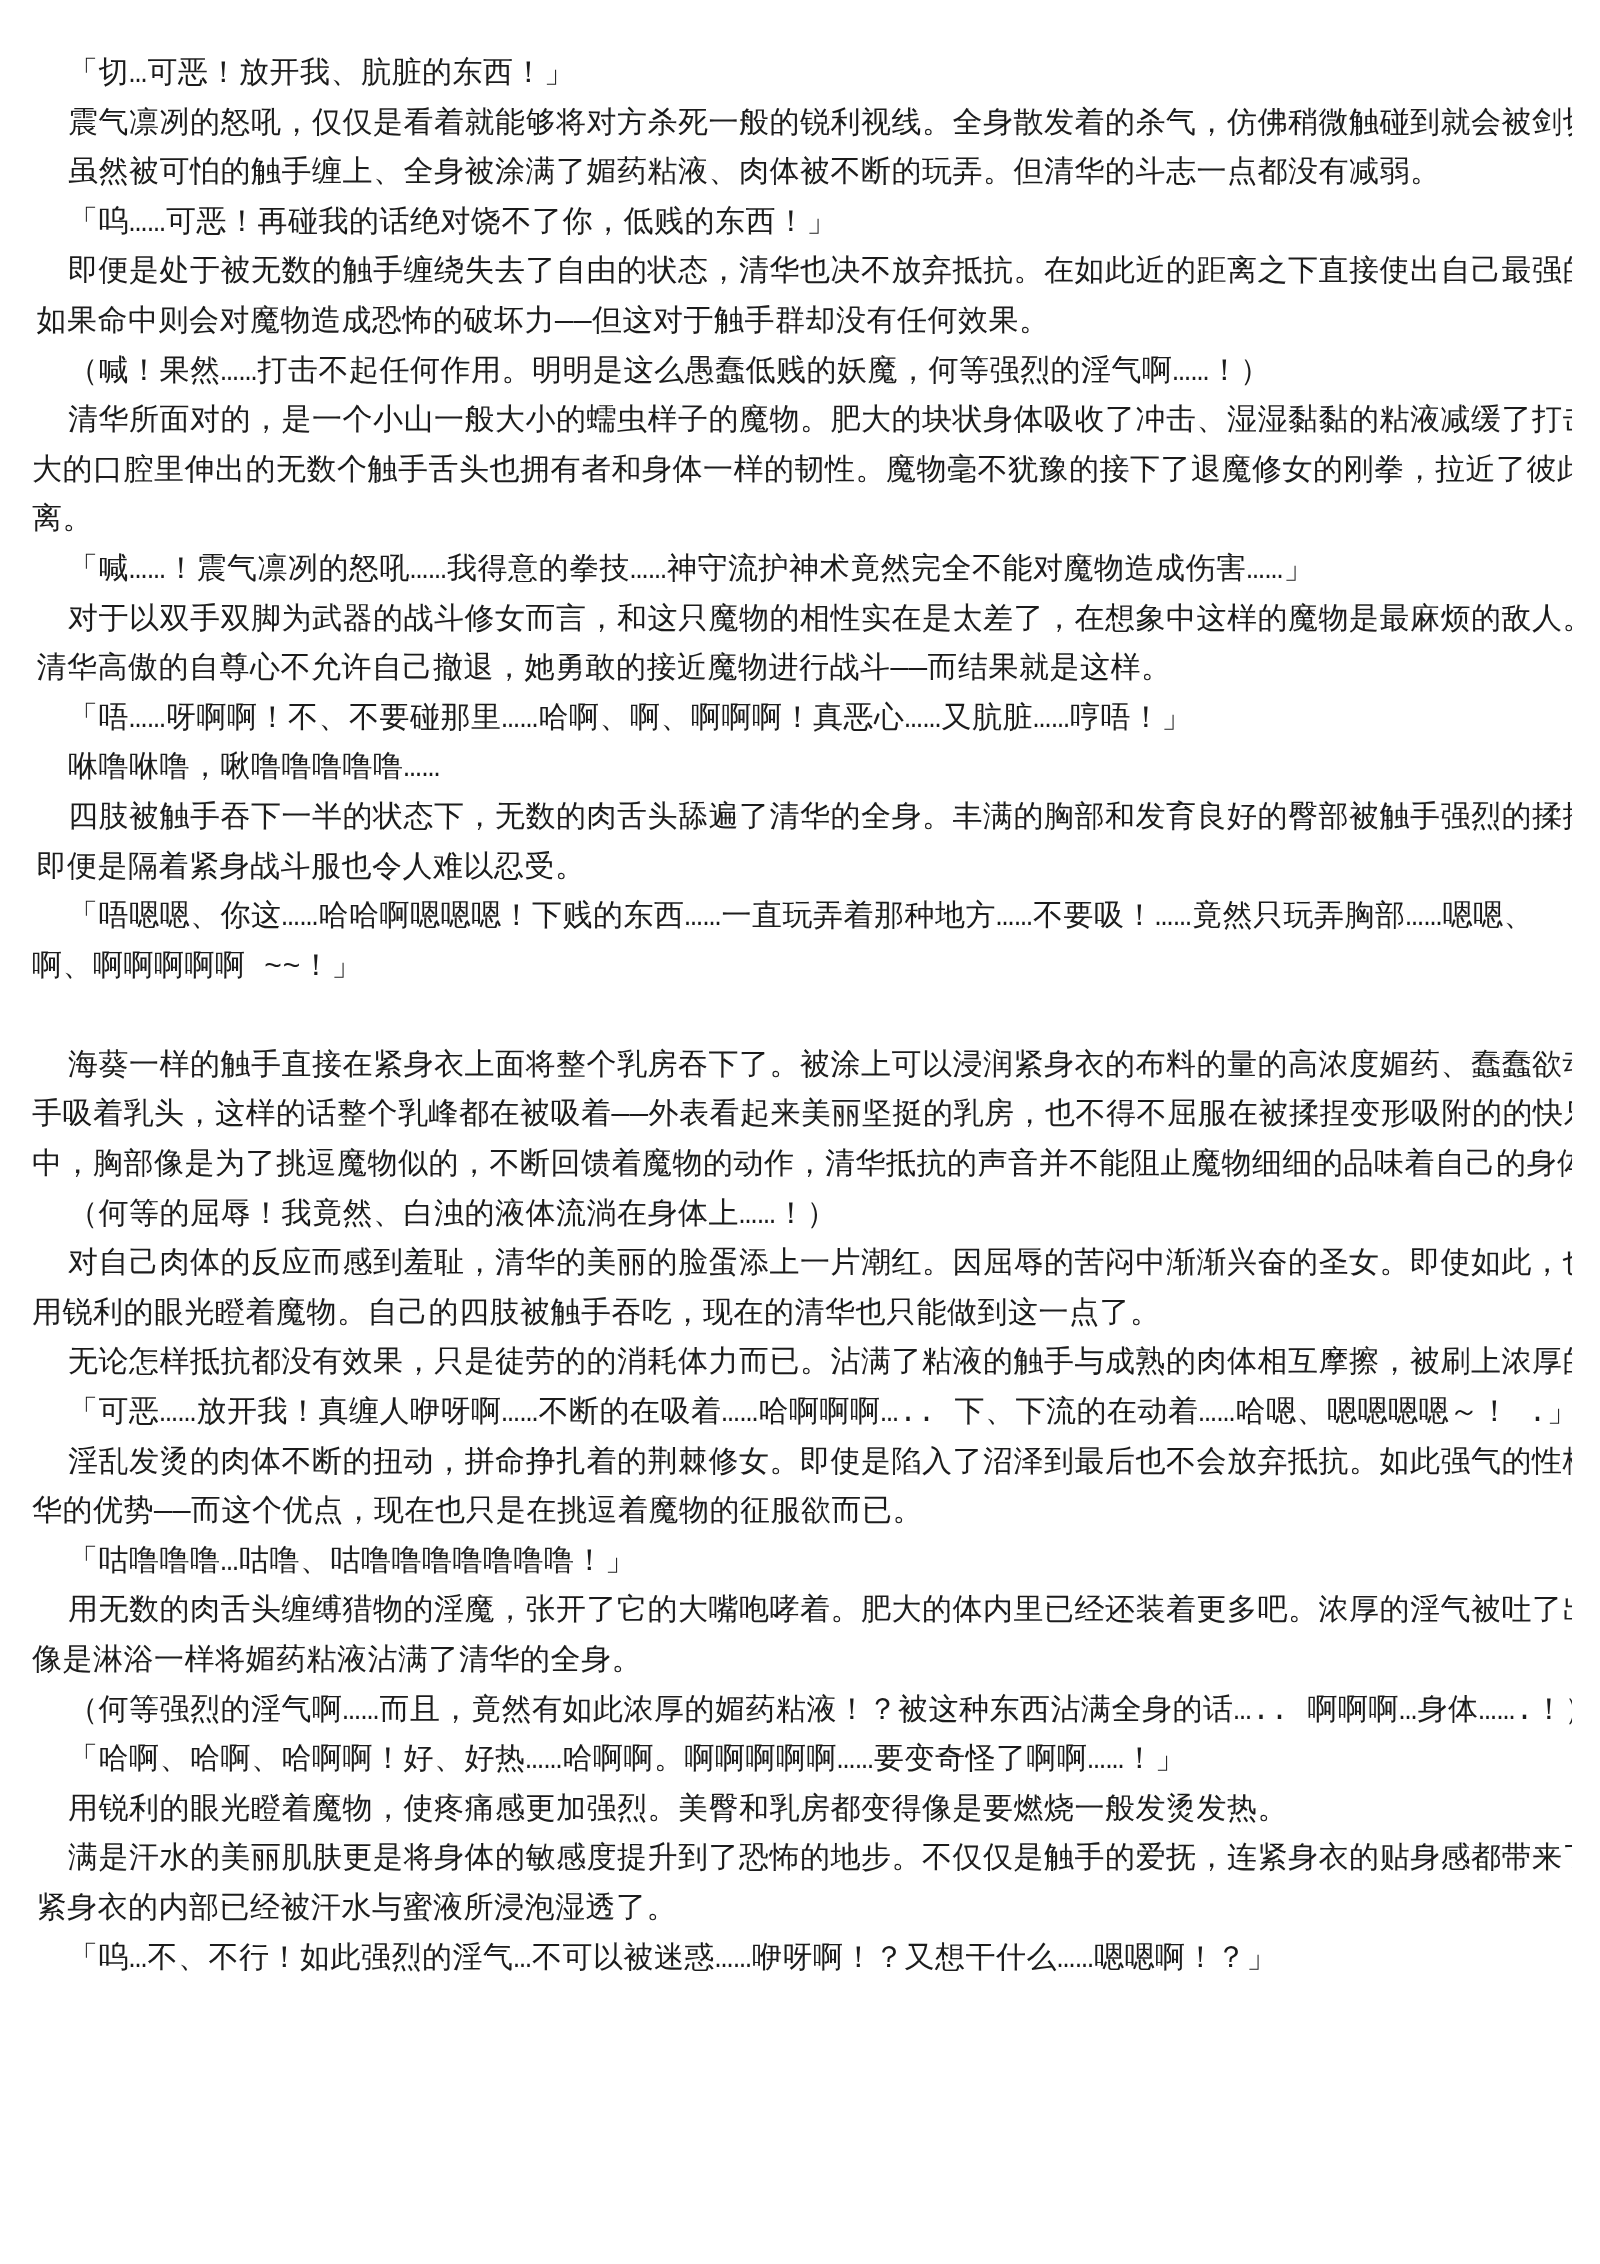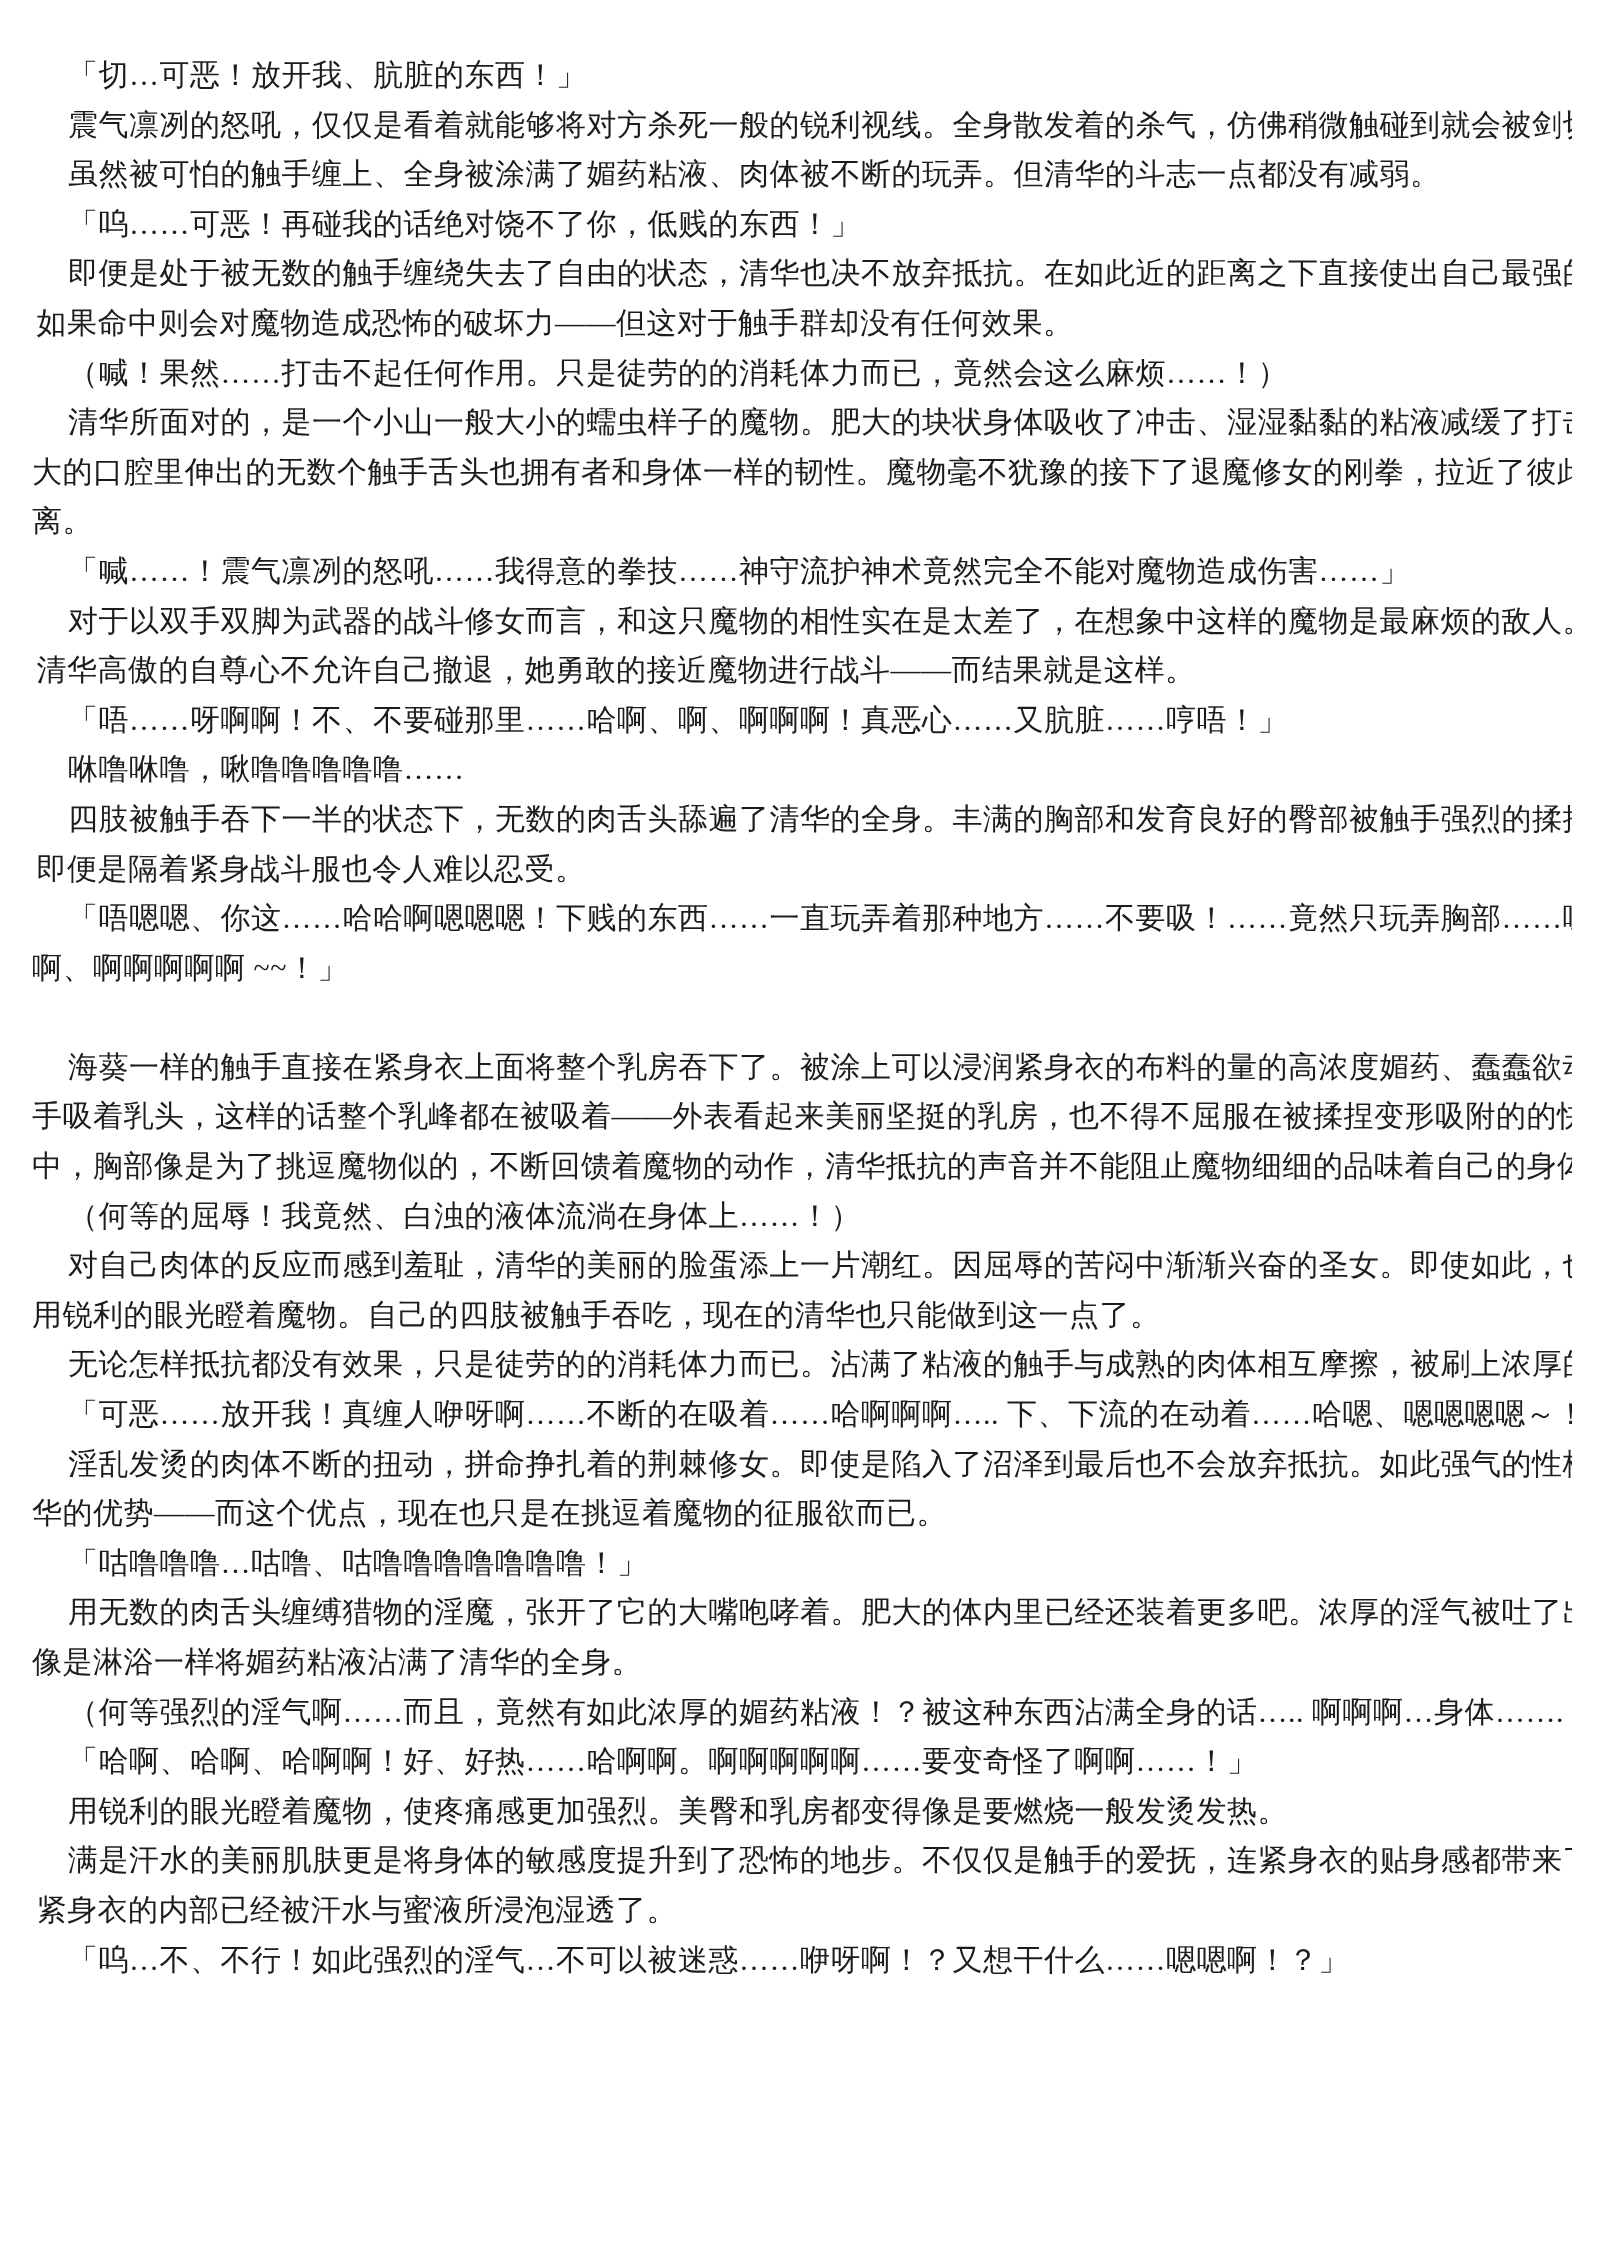--- a/index.html
+++ b/index.html
@@ -9,21 +9,21 @@
   }
   body {
     width: 1600px;
     height: 2264px;
     overflow: hidden;
   }
   #text-column {
     box-sizing: border-box;
     width: 1600px;
     padding: 50px 28px 0 32px;
-    font-family: Liberation Serif, serif;
+    font-family: Liberation Mono, monospace;
     font-size: 30px;
     line-height: 49.6px;
     color: #1c1c1c;
     letter-spacing: 0.5px;
   }
   p.line {
     margin: 0;
     padding: 0;
     white-space: pre;
     overflow: hidden;
@@ -37,21 +37,21 @@
 <body>
 
 <main>
   <div id="text-column" style="color: rgb(28, 28, 28);">
       <p class="line indent">「切…可恶！放开我、肮脏的东西！」</p>
       <p class="line indent">震气凛冽的怒吼，仅仅是看着就能够将对方杀死一般的锐利视线。全身散发着的杀气，仿佛稍微触碰到就会被剑切伤。</p>
       <p class="line indent">虽然被可怕的触手缠上、全身被涂满了媚药粘液、肉体被不断的玩弄。但清华的斗志一点都没有减弱。</p>
       <p class="line indent">「呜……可恶！再碰我的话绝对饶不了你，低贱的东西！」</p>
       <p class="line indent">即便是处于被无数的触手缠绕失去了自由的状态，清华也决不放弃抵抗。在如此近的距离之下直接使出自己最强的杀招</p>
       <p class="line hang">，如果命中则会对魔物造成恐怖的破坏力——但这对于触手群却没有任何效果。</p>
-      <p class="line indent">（喊！果然……打击不起任何作用。只是徒劳的的消耗体力而已，竟然会这么麻烦……！）</p>
+      <p class="line indent">（喊！果然……打击不起任何作用。明明是这么愚蠢低贱的妖魔，何等强烈的淫气啊……！）</p>
       <p class="line indent">清华所面对的，是一个小山一般大小的蠕虫样子的魔物。肥大的块状身体吸收了冲击、湿湿黏黏的粘液减缓了打击。巨</p>
       <p class="line flush">大的口腔里伸出的无数个触手舌头也拥有者和身体一样的韧性。魔物毫不犹豫的接下了退魔修女的刚拳，拉近了彼此的距</p>
       <p class="line flush">离。</p>
       <p class="line indent">「喊……！震气凛冽的怒吼……我得意的拳技……神守流护神术竟然完全不能对魔物造成伤害……」</p>
       <p class="line indent">对于以双手双脚为武器的战斗修女而言，和这只魔物的相性实在是太差了，在想象中这样的魔物是最麻烦的敌人。但是</p>
       <p class="line hang">，清华高傲的自尊心不允许自己撤退，她勇敢的接近魔物进行战斗——而结果就是这样。</p>
       <p class="line indent">「唔……呀啊啊！不、不要碰那里……哈啊、啊、啊啊啊！真恶心……又肮脏……哼唔！」</p>
       <p class="line indent">咻噜咻噜，啾噜噜噜噜噜……</p>
       <p class="line indent">四肢被触手吞下一半的状态下，无数的肉舌头舔遍了清华的全身。丰满的胸部和发育良好的臀部被触手强烈的揉捏变形</p>
       <p class="line hang">，即便是隔着紧身战斗服也令人难以忍受。</p>

